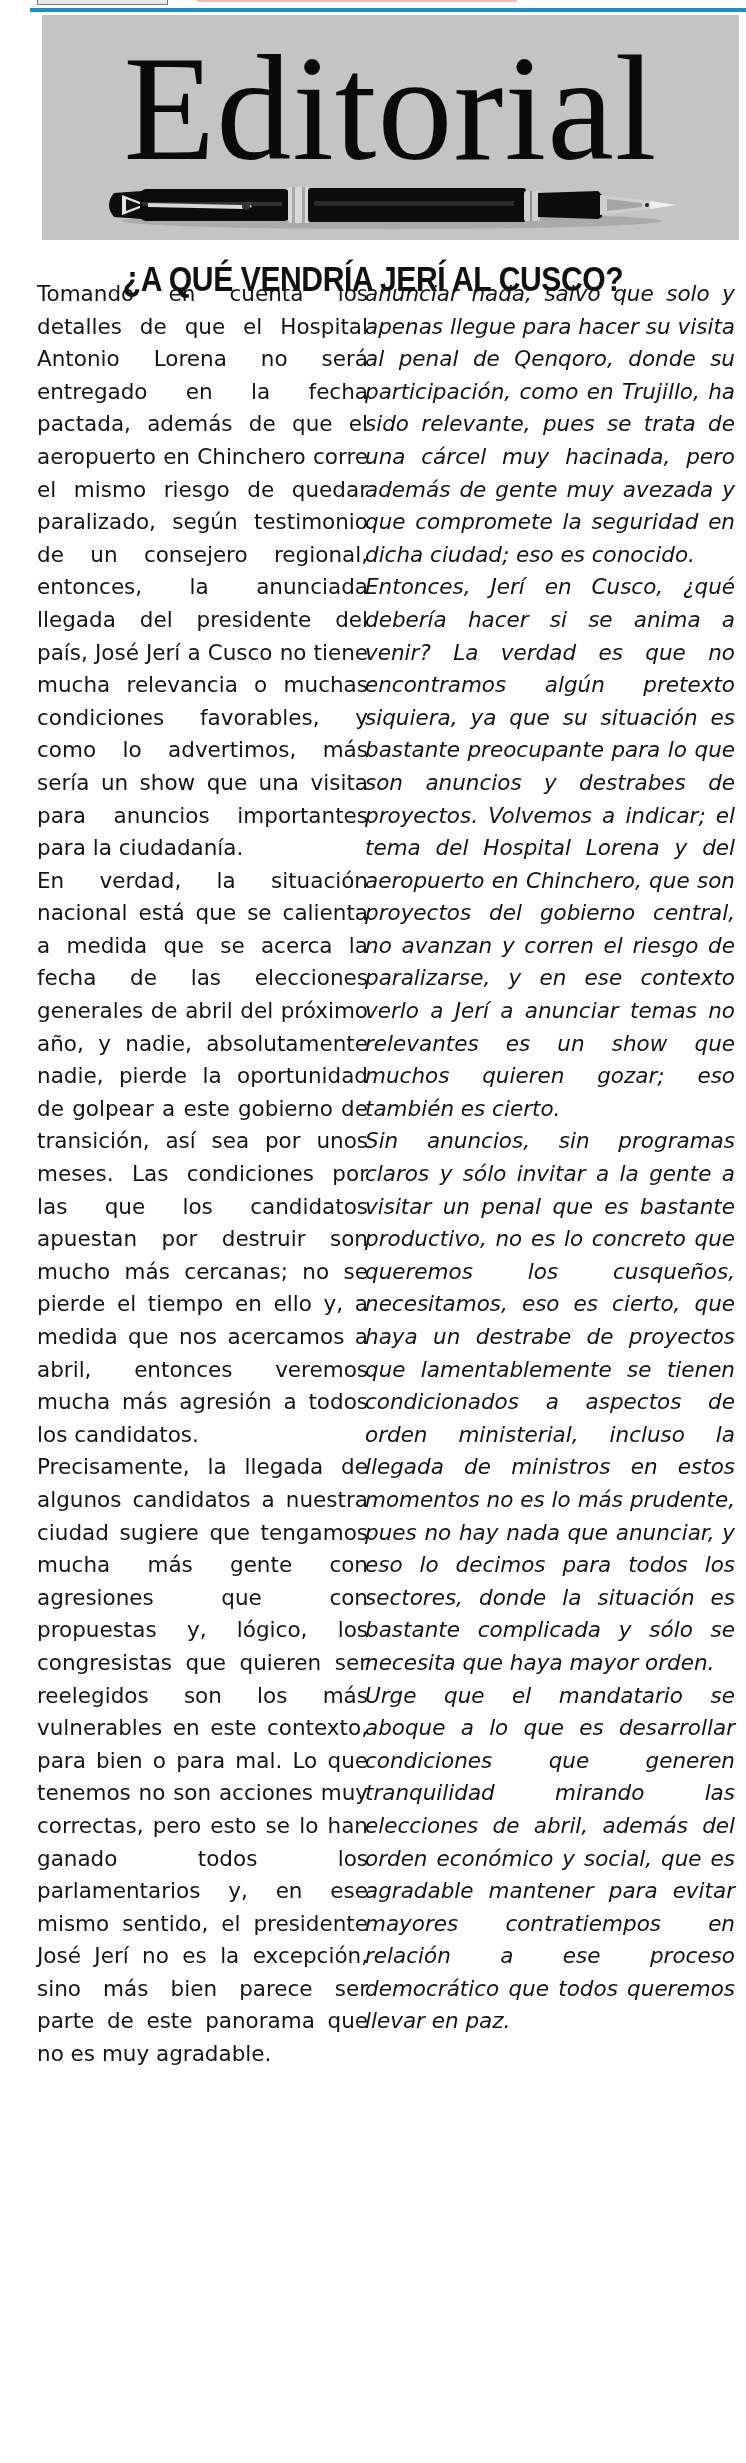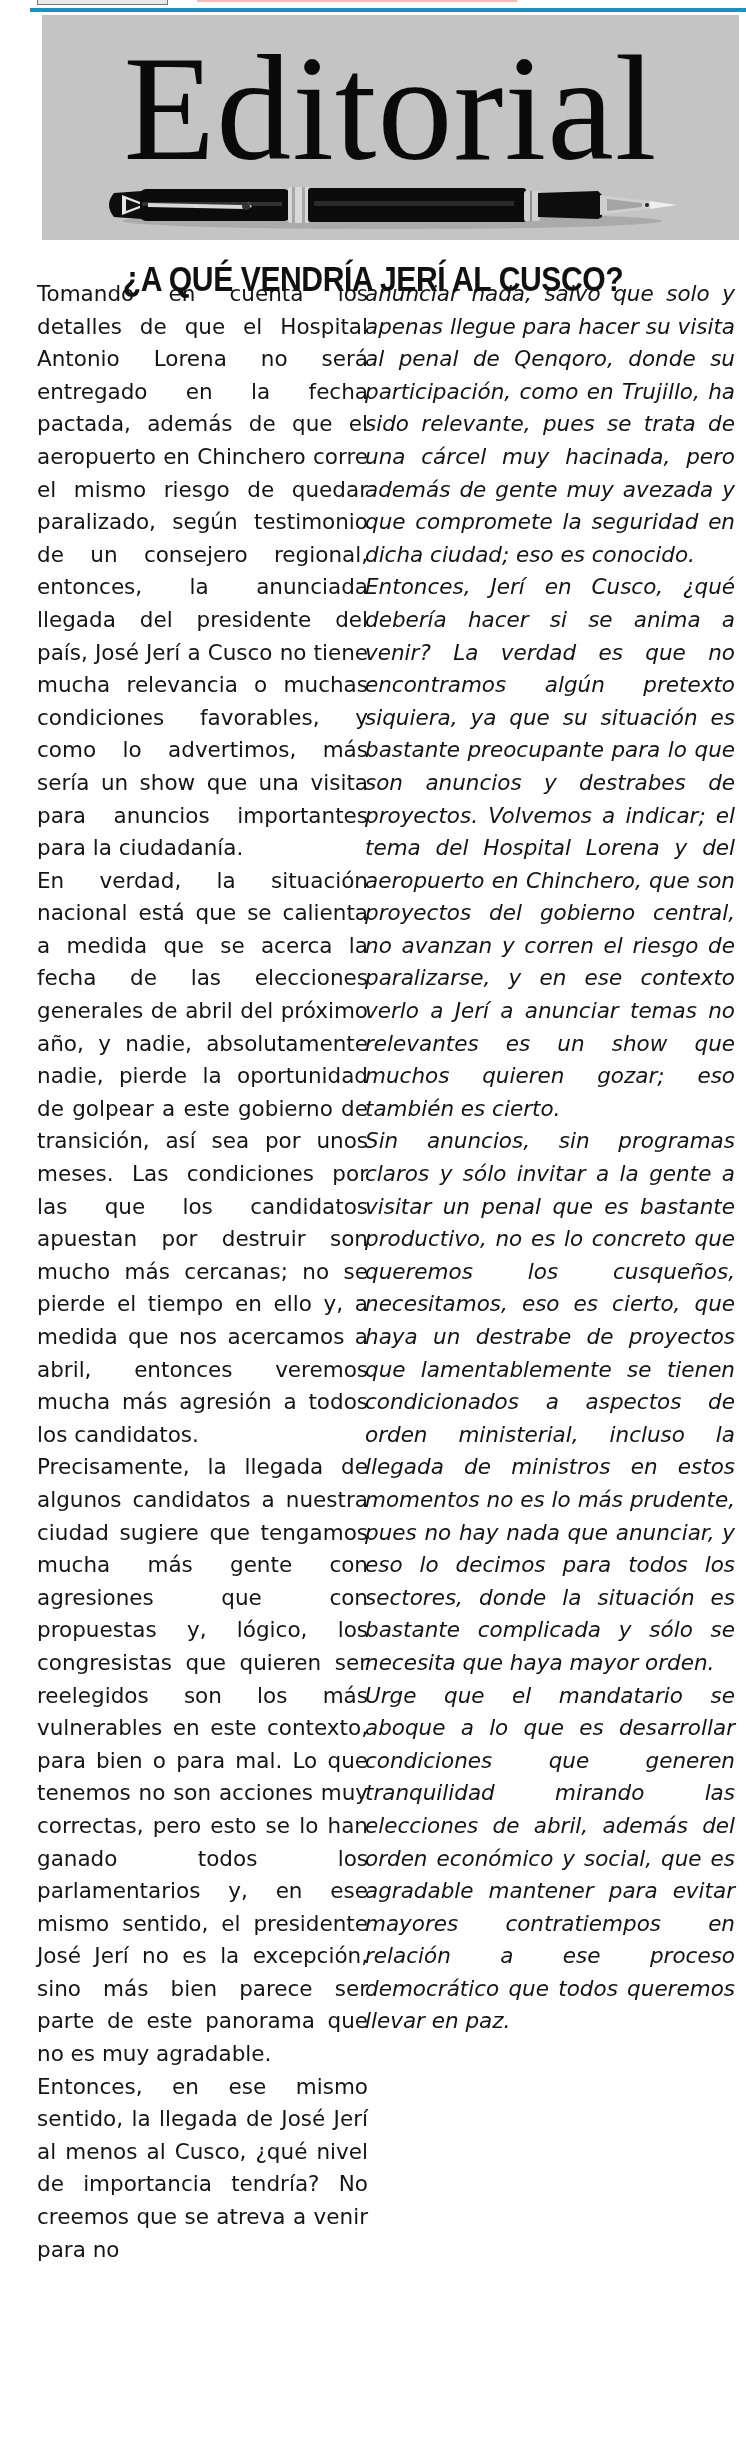--- a/index.html
+++ b/index.html
@@ -85,21 +85,20 @@
     <path d="M548 26 L575 30 L548 34 Z" fill="#efefef"></path>
   </svg>
 </div>
 
 <h1 class="headline">¿A QUÉ VENDRÍA JERÍ AL CUSCO?</h1>
 
 <div class="col col-left">
   <p>Tomando en cuenta los detalles de que el Hospital Antonio Lorena no será entregado en la fecha pactada, además de que el aeropuerto en Chinchero corre el mismo riesgo de quedar paralizado, según testimonio de un consejero regional, entonces, la anunciada llegada del presidente del país, José Jerí a Cusco no tiene mucha relevancia o muchas condiciones favorables, y como lo advertimos, más sería un show que una visita para anuncios importantes para la ciudadanía.</p>
   <p>En verdad, la situación nacional está que se calienta a medida que se acerca la fecha de las elecciones generales de abril del próximo año, y nadie, absolutamente nadie, pierde la oportunidad de golpear a este gobierno de transición, así sea por unos meses. Las condiciones por las que los candidatos apuestan por destruir son mucho más cercanas; no se pierde el tiempo en ello y, a medida que nos acercamos a abril, entonces veremos mucha más agresión a todos los candidatos.</p>
   <p>Precisamente, la llegada de algunos candidatos a nuestra ciudad sugiere que tengamos mucha más gente con agresiones que con propuestas y, lógico, los congresistas que quieren ser reelegidos son los más vulnerables en este contexto, para bien o para mal. Lo que tenemos no son acciones muy correctas, pero esto se lo han ganado todos los parlamentarios y, en ese mismo sentido, el presidente José Jerí no es la excepción, sino más bien parece ser parte de este panorama que no es muy agradable.</p>
-  <p>Entonces, en ese mismo sentido, la llegada de José Jerí al menos al Cusco, ¿qué nivel de importancia tendría? No creemos que se atreva a venir para no</p>
 </div>
 
 <div class="col col-right">
   <p>anunciar nada, salvo que solo y apenas llegue para hacer su visita al penal de Qenqoro, donde su participación, como en Trujillo, ha sido relevante, pues se trata de una cárcel muy hacinada, pero además de gente muy avezada y que compromete la seguridad en dicha ciudad; eso es conocido.</p>
   <p>Entonces, Jerí en Cusco, ¿qué debería hacer si se anima a venir? La verdad es que no encontramos algún pretexto siquiera, ya que su situación es bastante preocupante para lo que son anuncios y destrabes de proyectos. Volvemos a indicar; el tema del Hospital Lorena y del aeropuerto en Chinchero, que son proyectos del gobierno central, no avanzan y corren el riesgo de paralizarse, y en ese contexto verlo a Jerí a anunciar temas no relevantes es un show que muchos quieren gozar; eso también es cierto.</p>
   <p>Sin anuncios, sin programas claros y sólo invitar a la gente a visitar un penal que es bastante productivo, no es lo concreto que queremos los cusqueños, necesitamos, eso es cierto, que haya un destrabe de proyectos que lamentablemente se tienen condicionados a aspectos de orden ministerial, incluso la llegada de ministros en estos momentos no es lo más prudente, pues no hay nada que anunciar, y eso lo decimos para todos los sectores, donde la situación es bastante complicada y sólo se necesita que haya mayor orden.</p>
   <p>Urge que el mandatario se aboque a lo que es desarrollar condiciones que generen tranquilidad mirando las elecciones de abril, además del orden económico y social, que es agradable mantener para evitar mayores contratiempos en relación a ese proceso democrático que todos queremos llevar en paz.</p>
 </div>
 
 </body></html>

